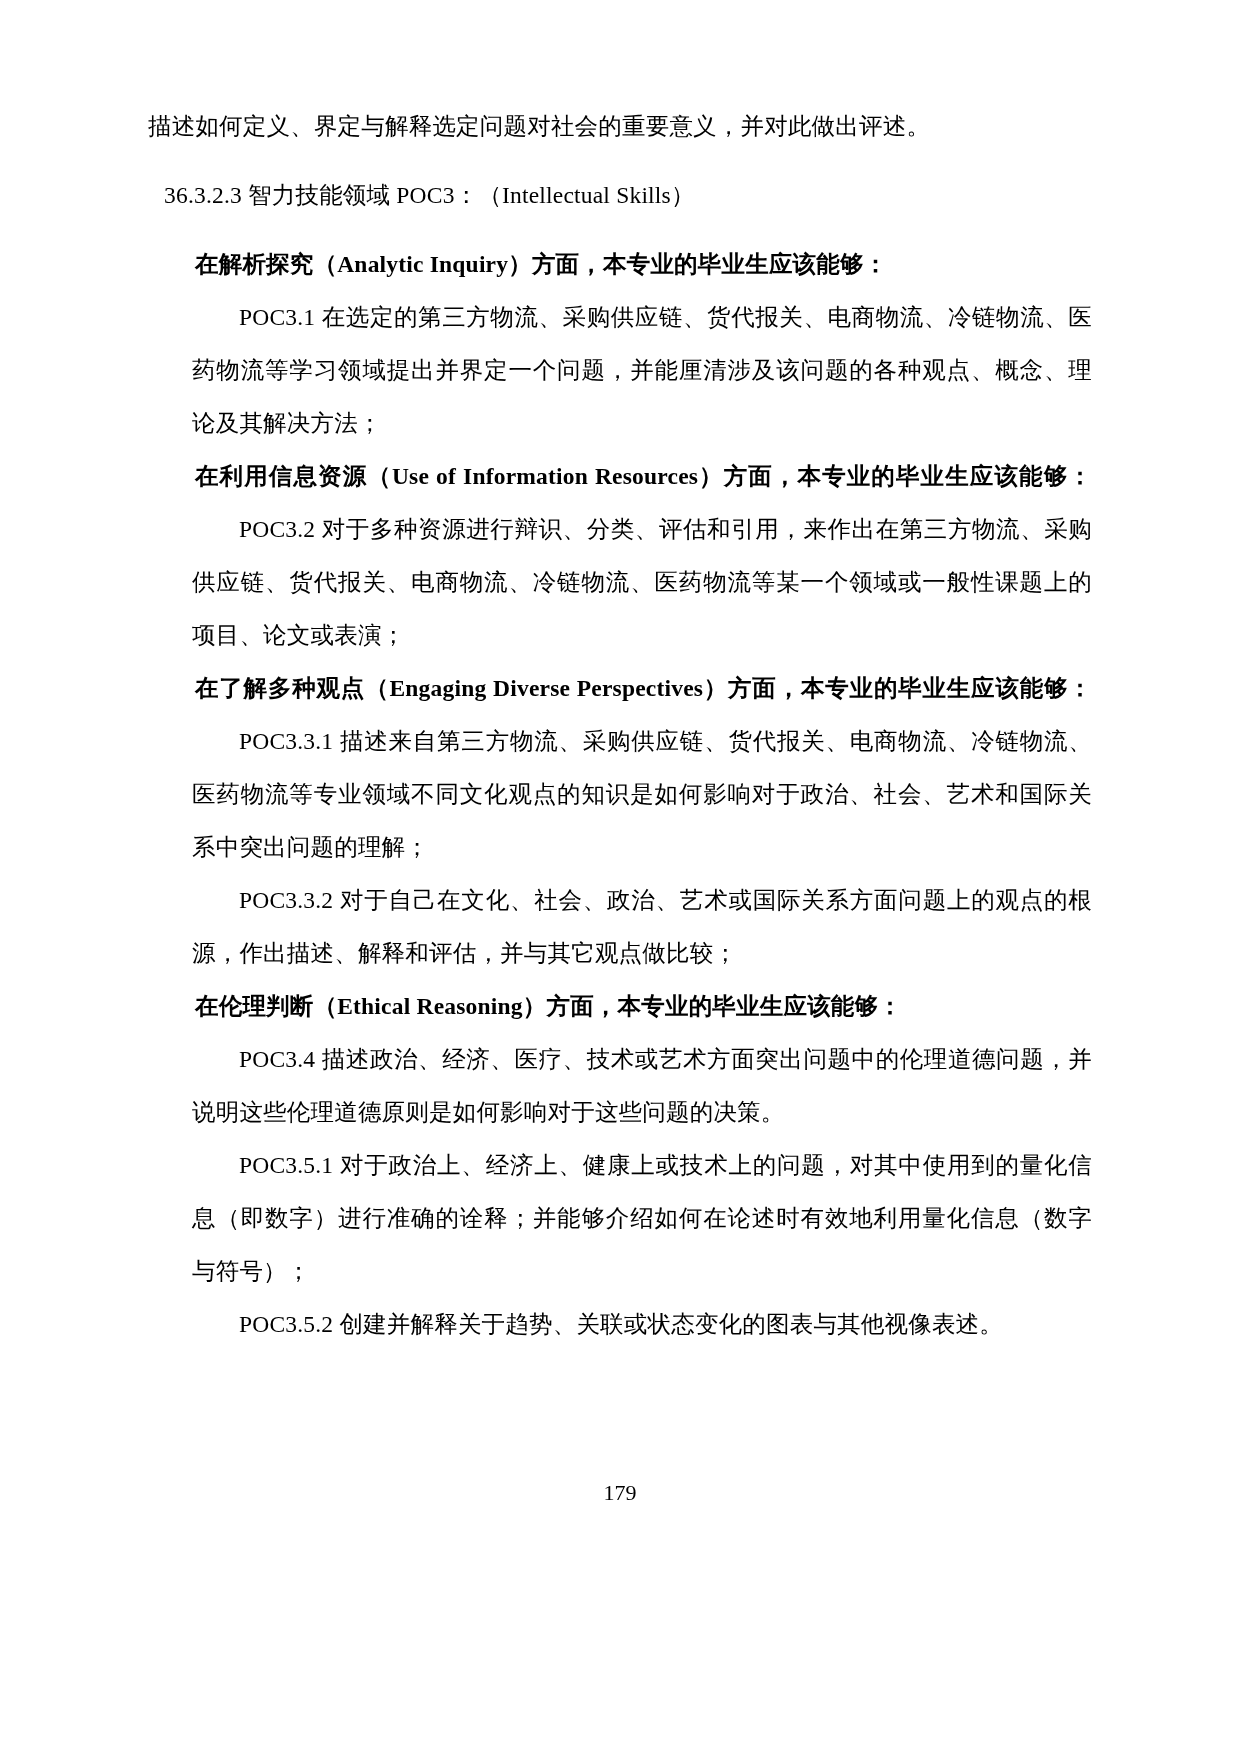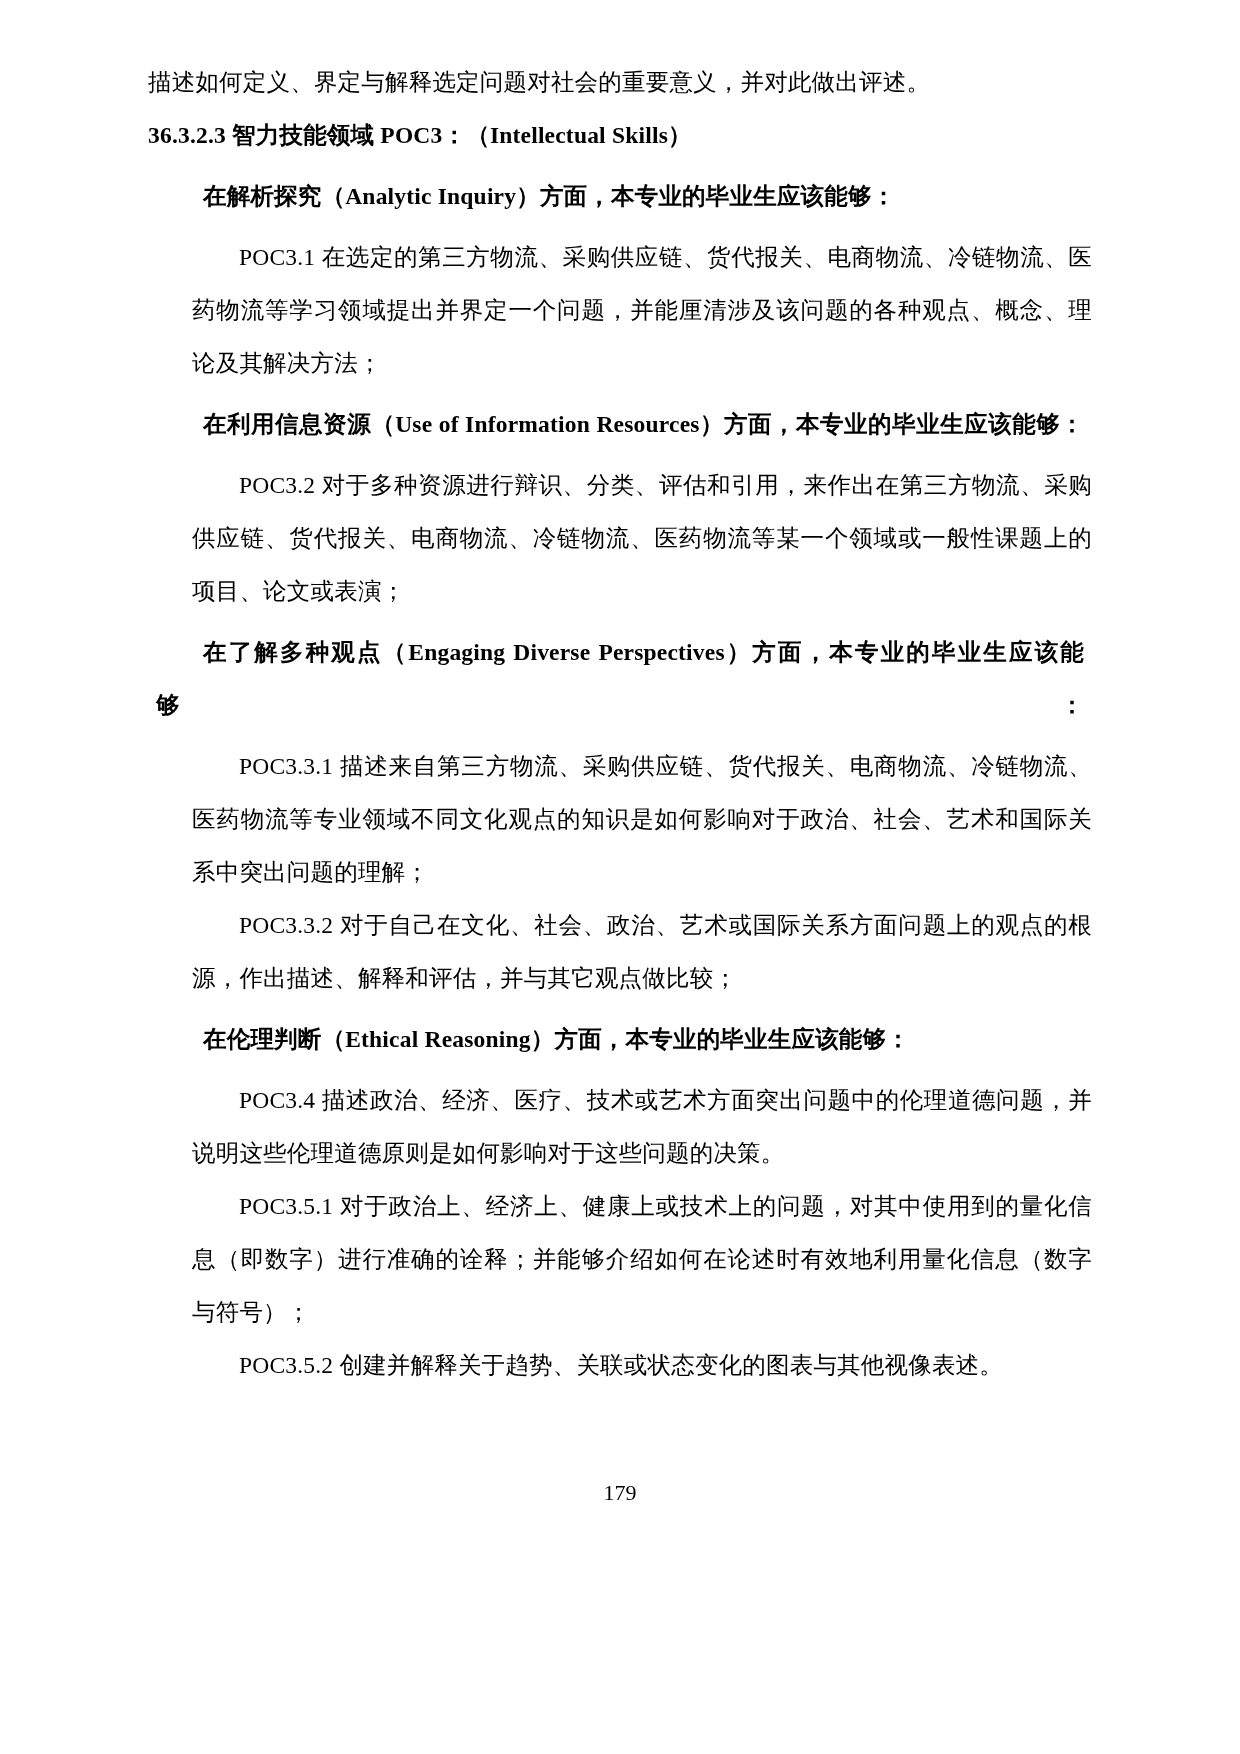--- a/index.html
+++ b/index.html
@@ -14,48 +14,48 @@
     color: #000000;
     position: relative;
   }
   .page {
     position: absolute;
     top: 0;
     left: 0;
     width: 1174px;
     height: 1754px;
     box-sizing: border-box;
-    padding: 56px 148px 0 148px;
+    padding: 100px 148px 0 148px;
   }
   .content {
     width: 944px;
   }
   p {
     margin: 0 0 0 0;
     font-size: 23.5px;
     line-height: 53px;
     text-align: justify;
     text-justify: inter-ideograph;
     letter-spacing: 0.2px;
   }
   .para-indent {
     text-indent: 47px;
     margin-left: 44px;
   }
   .heading {
-    font-weight: bold;
+    font-weight: normal;
     font-size: 23.5px;
     line-height: 53px;
-    margin: 0;
+    margin: 16px;
   }
   .subheading {
     font-weight: bold;
     font-size: 23.5px;
     line-height: 53px;
-    margin: 8px;
+    margin: 0;
     text-indent: 47px;
     text-align: justify;
     text-justify: inter-ideograph;
   }
   .spread {
     text-align: justify;
     text-align-last: justify;
   }
   .footer {
     position: absolute;

